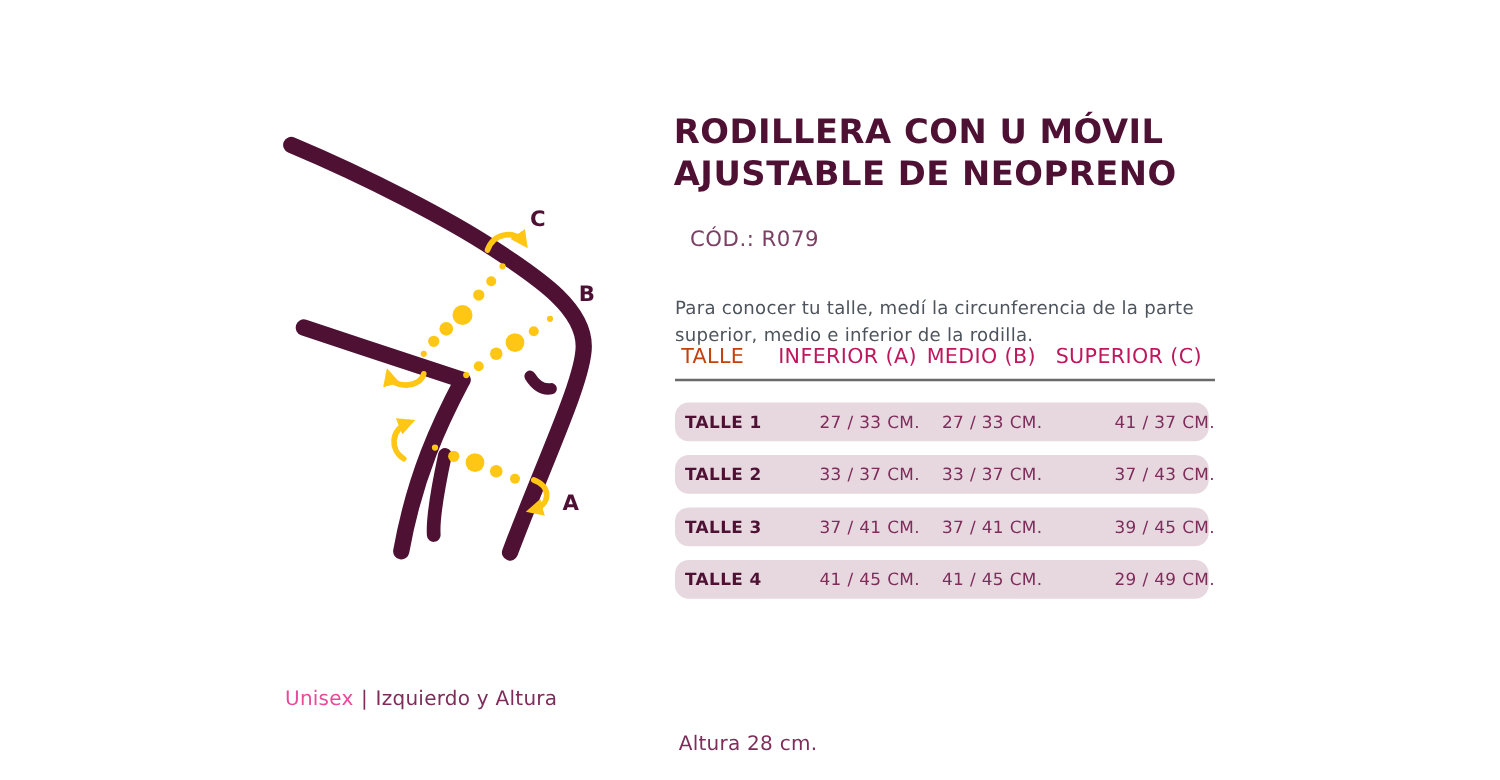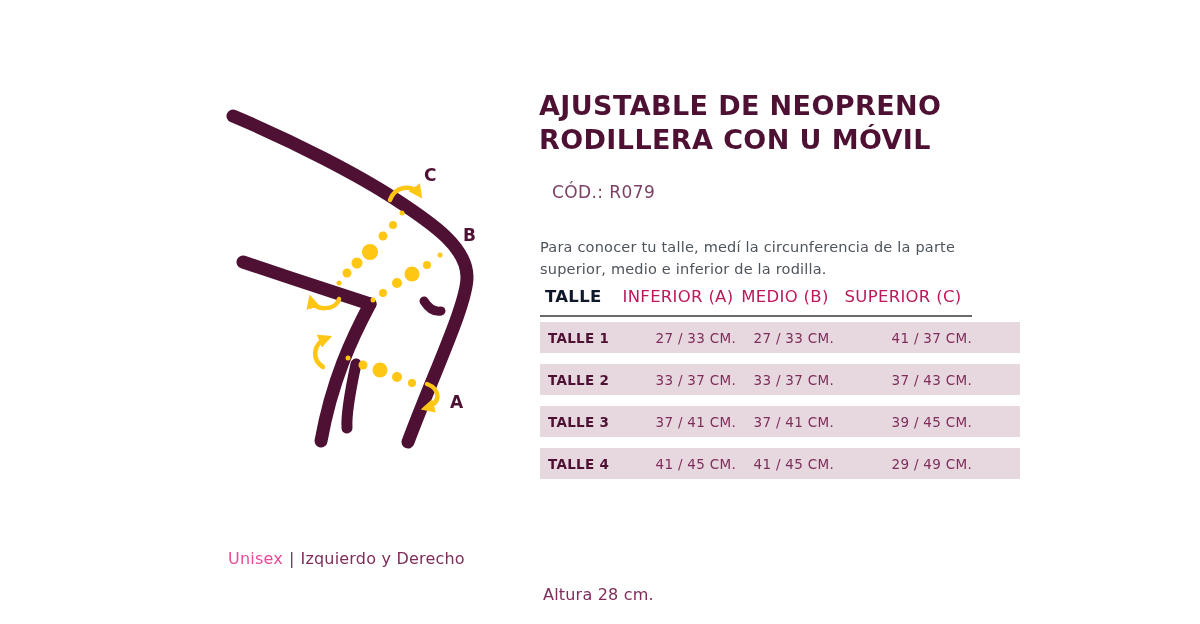--- a/index.html
+++ b/index.html
@@ -28,27 +28,28 @@
   }
 
   
   .tbl-head{
     left:540px;top:275px;width:432px;
     display:grid;grid-template-columns:80px 116px 98px 138px;
     align-items:end;
     padding-bottom:9px;
     border-bottom:2px solid #6a6a6a;
   }
-  .tbl-head .h1{font-size:16.5px;font-weight:bold;color:#0f172a;padding-left:5px;letter-spacing:.3px;margin-top:12px;}
+  .tbl-head .h1{font-size:16.5px;font-weight:normal;color:#c2410c;padding-left:5px;letter-spacing:.3px;}
   .tbl-head .hc{font-size:16.5px;color:#be185d;text-align:center;letter-spacing:.3px;white-space:nowrap;}
   .row{
-    left:540px;width:480px;height:31px;
+    left:540px;width:427px;height:31px;
     background:#e7d8e0;
     display:grid;grid-template-columns:80px 116px 98px 138px;
     align-items:center;
+    border-radius:11px;
   }
   .row .lab{font-size:13.5px;font-weight:bold;color:#4e1133;padding-left:8px;letter-spacing:.3px;}
   .row .val{font-size:13.5px;color:#7e2d5a;text-align:right;letter-spacing:.3px;white-space:nowrap;}
   .r1{top:322px}.r2{top:364px}.r3{top:406px}.r4{top:448px}
 
   
   .foot-left{
     left:228px;top:549px;font-size:16px;color:#7e2d5a;letter-spacing:.2px;
   }
   .foot-left .uni{font-weight:normal;color:#ec4899;}
@@ -112,22 +113,22 @@
     <path d="M 123 287 C 112 280 112 264 127 258" marker-end="url(#ah)"></path>
     <path d="M 227 304 C 241 309 241 324 226 328" marker-end="url(#ah)"></path>
   </g>
 
   <text x="224" y="101">C</text>
   <text x="263" y="161">B</text>
   <text x="250" y="328">A</text>
 </svg>
 
 <div class="abs title">
+  <div>RODILLERA CON U MÓVIL</div>
   <div>AJUSTABLE DE NEOPRENO</div>
-  <div>RODILLERA CON U MÓVIL</div>
 </div>
 
 <div class="abs code">CÓD.: R079</div>
 
 <div class="abs desc">Para conocer tu talle, medí la circunferencia de la parte superior, medio e inferior de la rodilla.</div>
 
 <div class="abs tbl-head">
   <div class="h1">TALLE</div>
   <div class="hc">INFERIOR (A)</div>
   <div class="hc">MEDIO (B)</div>
@@ -153,15 +154,15 @@
   <div class="val">39 / 45 CM.</div>
 </div>
 <div class="abs row r4">
   <div class="lab">TALLE 4</div>
   <div class="val">41 / 45 CM.</div>
   <div class="val">41 / 45 CM.</div>
   <div class="val">29 / 49 CM.</div>
 </div>
 
 <div class="abs foot-left">
-  <span class="uni">Unisex</span><span class="sep">|</span><span>Izquierdo y Derecho</span>
+  <span class="uni">Unisex</span><span class="sep">|</span><span>Izquierdo y Altura</span>
 </div>
 <div class="abs foot-altura">Altura 28 cm.</div>
 
 </body></html>

